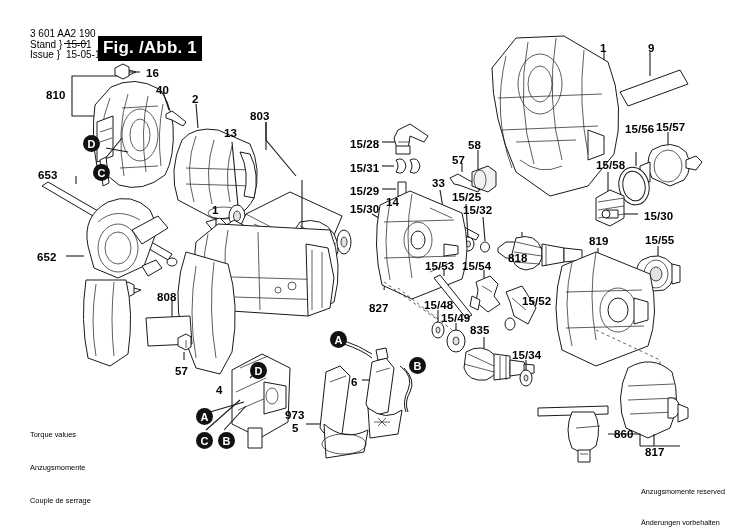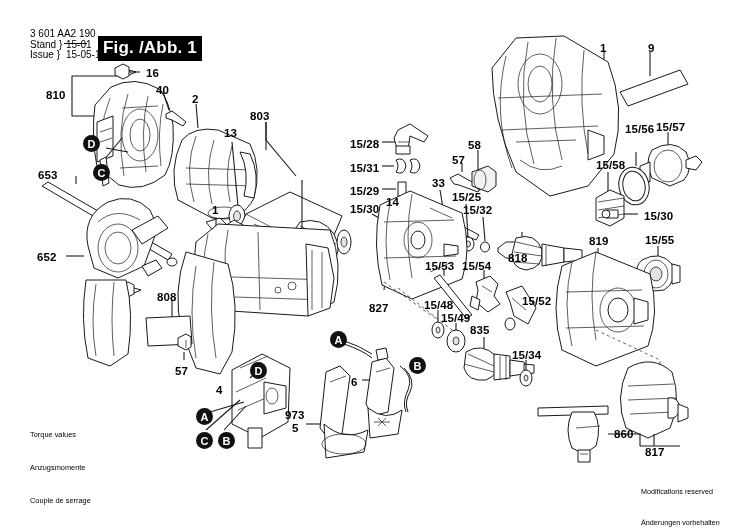--- a/index.html
+++ b/index.html
@@ -434,21 +434,21 @@
 
   <div class="torque" style="left:30px;top:408px;">
     <div>Torque values</div>
     <div>Anzugsmomente</div>
     <div>Couple de serrage</div>
     <div>Pares de apriete</div>
     
   </div>
 
   <div class="mods" style="left:641px;top:466px;">
-    <div>Modifications reserved</div>
+    <div>Anzugsmomente reserved</div>
     <div>Änderungen vorbehalten</div>
     
     
   </div>
 
   <div id="callout-layer">
       <div class="lbl" style="left: 46px; top: 90px;">810</div>
       <div class="lbl" style="left: 146px; top: 68px;">16</div>
       <div class="lbl" style="left: 156px; top: 85px;">40</div>
       <div class="lbl" style="left: 192px; top: 94px;">2</div>

